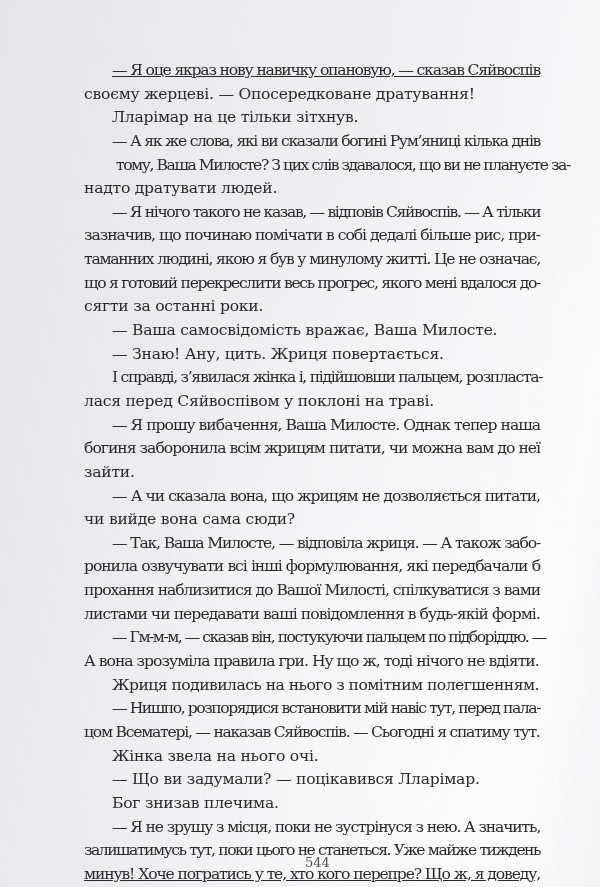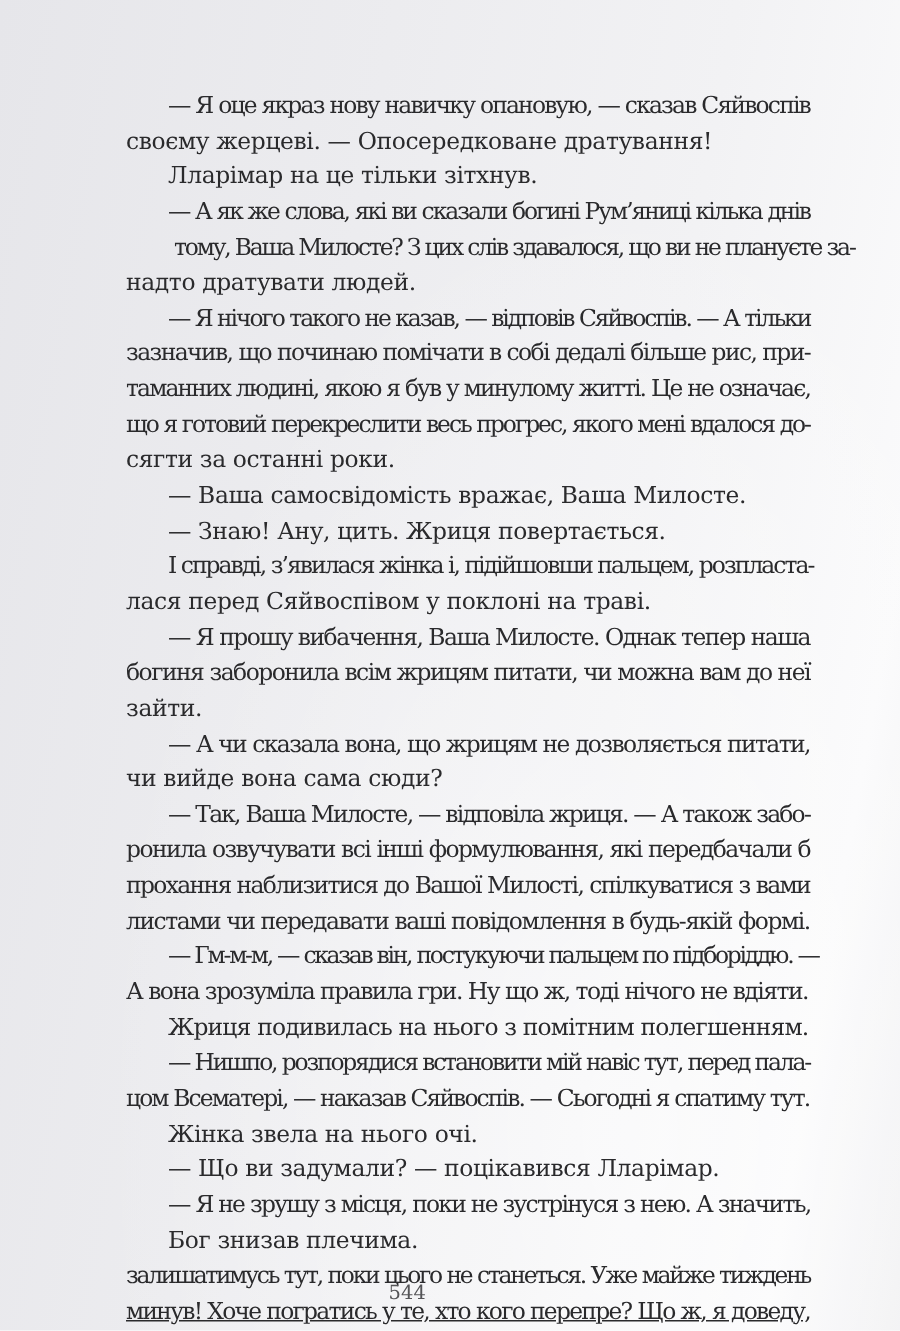--- a/index.html
+++ b/index.html
@@ -46,29 +46,30 @@
   }
   .page-number {
     position: absolute;
     left: 0;
     width: 543px;
     top: 855px;
     text-align: center;
     font-family: "DejaVu Serif", "Liberation Serif", serif;
     font-size: 13px;
     color: #555558;
+    padding-left: 46px;
   }
 </style>
 </head>
 <body>
 
 <div class="vignette"></div>
 
 <div class="page-body" id="page-body">
-    <span class="line indent" style="letter-spacing: -1.2px;">— Я оце якраз нову навичку опановую, — сказав Сяйвоспів</span>
+    <span class="line indent" style="letter-spacing: -1.2px; text-decoration: underline;">— Я оце якраз нову навичку опановую, — сказав Сяйвоспів</span>
     <span class="line last">своєму жерцеві. — Опосередковане дратування!</span>
     <span class="line indent last">Лларімар на це тільки зітхнув.</span>
     <span class="line indent" style="letter-spacing: -1.35px;">— А як же слова, які ви сказали богині Рум’яниці кілька днів</span>
     <span class="line" style="letter-spacing: -1.45px; margin-left: 32px;">тому, Ваша Милосте? З цих слів здавалося, що ви не плануєте за-</span>
     <span class="line last">надто дратувати людей.</span>
     <span class="line indent" style="letter-spacing: -1.35px;">— Я нічого такого не казав, — відповів Сяйвоспів. — А тільки</span>
     <span class="line" style="letter-spacing: -1.05px;">зазначив, що починаю помічати в собі дедалі більше рис, при-</span>
     <span class="line" style="letter-spacing: -1.25px;">таманних людині, якою я був у минулому житті. Це не означає,</span>
     <span class="line" style="letter-spacing: -1.35px;">що я готовий перекреслити весь прогрес, якого мені вдалося до-</span>
     <span class="line last">сягти за останні роки.</span>
@@ -85,20 +86,20 @@
     <span class="line" style="letter-spacing: -1.05px;">ронила озвучувати всі інші формулювання, які передбачали б</span>
     <span class="line" style="letter-spacing: -1.1px;">прохання наблизитися до Вашої Милості, спілкуватися з вами</span>
     <span class="line last" style="letter-spacing: -0.95px;">листами чи передавати ваші повідомлення в будь-якій формі.</span>
     <span class="line indent" style="letter-spacing: -1.5px;">— Гм-м-м, — сказав він, постукуючи пальцем по підборіддю. —</span>
     <span class="line last" style="letter-spacing: -1px;">А вона зрозуміла правила гри. Ну що ж, тоді нічого не вдіяти.</span>
     <span class="line indent last" style="letter-spacing: -0.55px;">Жриця подивилась на нього з помітним полегшенням.</span>
     <span class="line indent" style="letter-spacing: -1.45px;">— Нишпо, розпорядися встановити мій навіс тут, перед пала-</span>
     <span class="line last" style="letter-spacing: -1.25px;">цом Всематері, — наказав Сяйвоспів. — Сьогодні я спатиму тут.</span>
     <span class="line indent last">Жінка звела на нього очі.</span>
     <span class="line indent last">— Що ви задумали? — поцікавився Лларімар.</span>
+    <span class="line indent last">Бог знизав плечима.</span>
     <span class="line indent" style="letter-spacing: -1.15px;">— Я не зрушу з місця, поки не зустрінуся з нею. А значить,</span>
-    <span class="line indent last">Бог знизав плечима.</span>
     <span class="line" style="letter-spacing: -1.5px;">залишатимусь тут, поки цього не станеться. Уже майже тиждень</span>
     <span class="line" style="letter-spacing: -1.15px; text-decoration: underline;">минув! Хоче погратись у те, хто кого перепре? Що ж, я доведу,</span>
     <span class="line last">що також умію бути впертим.</span>
   </div>
 
 <div class="page-number">544</div>
 
 </body></html>

